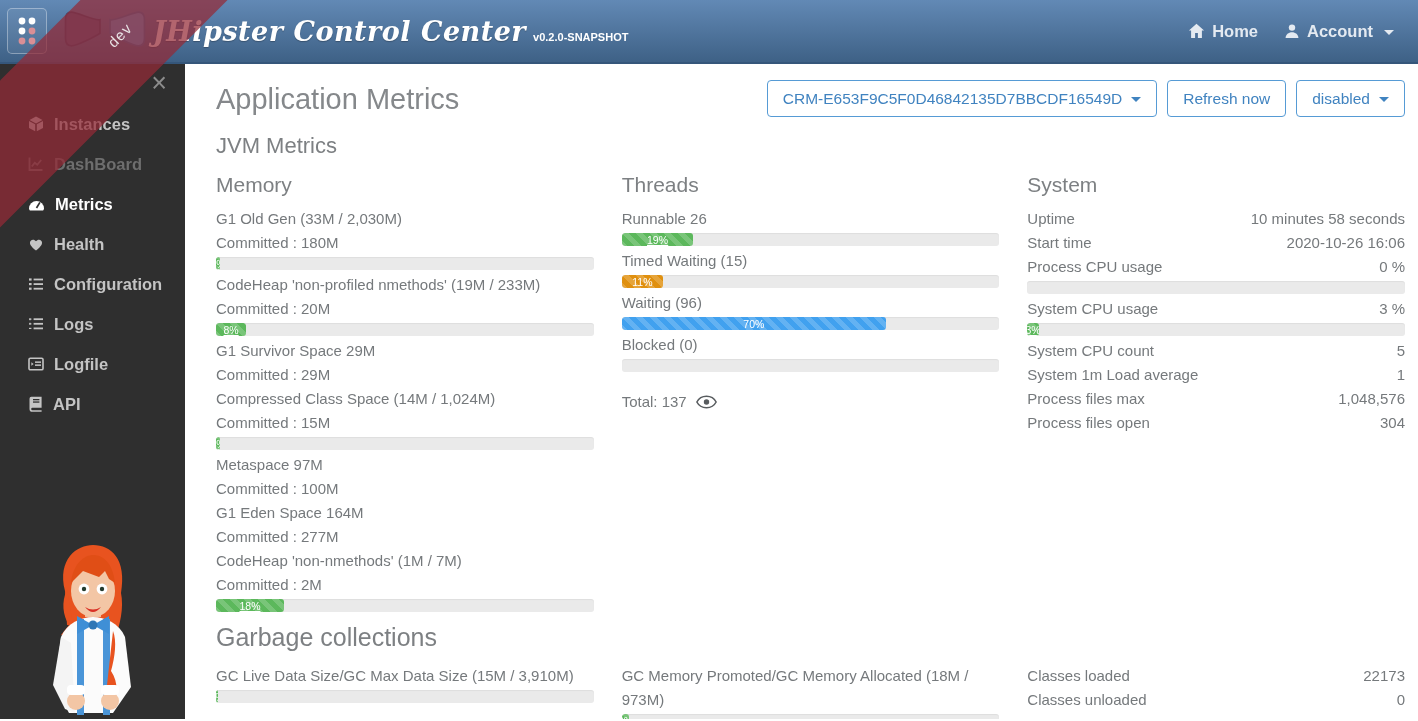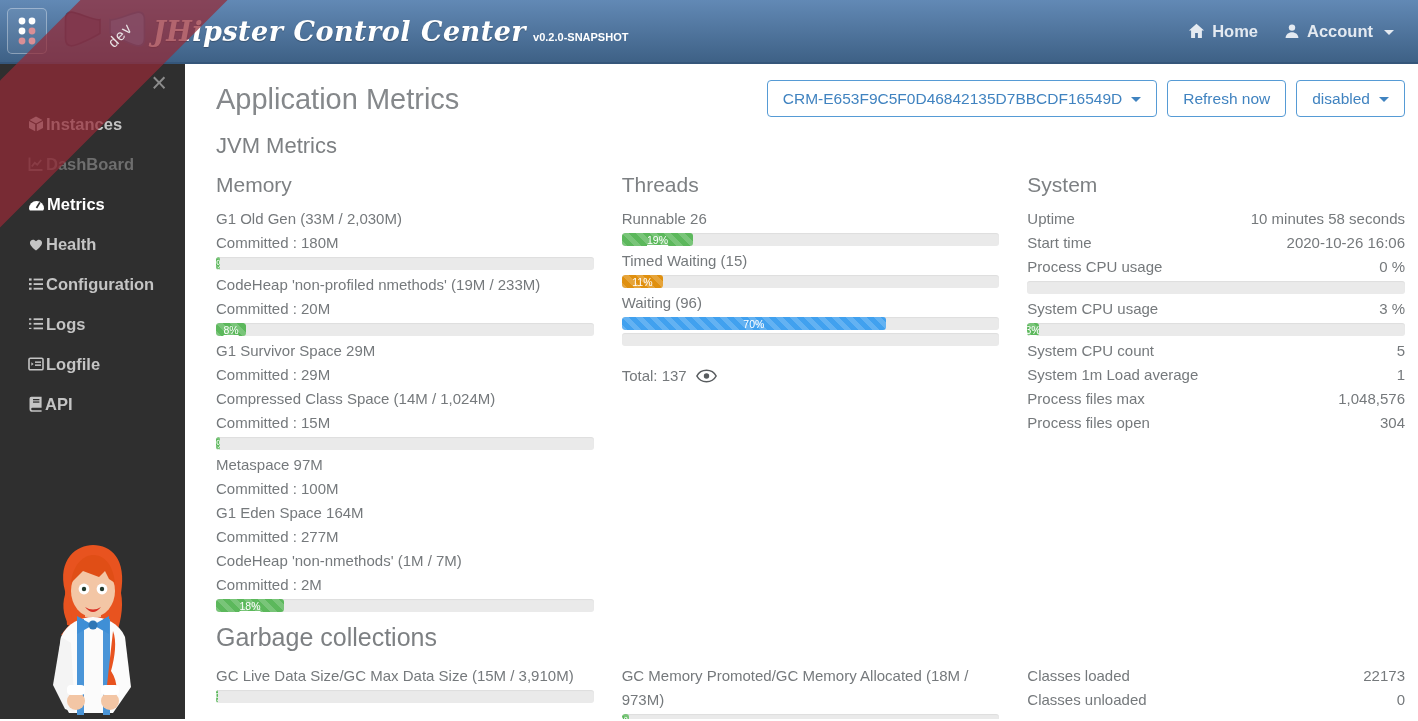--- a/index.html
+++ b/index.html
@@ -32,21 +32,21 @@
   .ribbon span { color:#e8e2e4; font-size:15px; letter-spacing:1px; padding-left:212px; }
 
   
   .layout { display:flex; height:655px; }
 
   
   .sidebar { position:relative; width:185px; background:#2f2f2f; flex:none; overflow:hidden; }
   .close-x { position:absolute; top:6px; right:18px; color:#8c8c8c; font-size:27px;
              font-weight:300; cursor:pointer; line-height:1; }
   .side-nav { padding-top:40px; }
-  .side-item { display:flex; align-items:center; gap:2px; height:40px; padding-left:28px;
+  .side-item { display:flex; align-items:center; gap:10px; height:40px; padding-left:28px;
                color:#c4c4c4; font-size:16.5px; font-weight:bold; cursor:pointer; }
   .side-item svg { flex:none; }
   .side-item.disabled { color:#6e6e6e; }
   .side-item.active { color:#ffffff; }
   .mascot { position:absolute; bottom:0; left:50%; transform:translateX(-50%); }
 
   
   .main { flex:1; background:#fff; padding:18px 13px 0 31px; overflow:hidden; }
   .header-row { display:flex; justify-content:space-between; align-items:flex-start; }
   h2.page-title { font-size:29px; font-weight:normal; color:#85888b; line-height:34px; }
@@ -304,20 +304,21 @@
           <div class="txt">Timed Waiting (15)</div>
           <div class="progress mb">
             <div class="fill orange striped" style="width: 11%;">11%</div>
           </div>
 
           <div class="txt">Waiting (96)</div>
           <div class="progress mb">
             <div class="fill blue striped" style="width: 70%;">70%</div>
           </div>
 
+          <div class="txt">Blocked (0)</div>
           <div class="progress mb">
             <div class="fill green striped" style="width: 0%;"></div>
           </div>
 
           <div class="total-row">
             <span class="txt">Total: 137</span>
             <span class="eye">
               <svg width="21" height="14" viewBox="0 0 24 15">
                 <path d="M12 1C6.5 1 2.5 4.6 1 7.5 2.5 10.4 6.5 14 12 14s9.5-3.6 11-6.5C21.5 4.6 17.5 1 12 1Z" fill="none" stroke="#585c5f" stroke-width="1.8"></path>
                 <circle cx="12" cy="7.5" r="3.1" fill="#585c5f"></circle>

